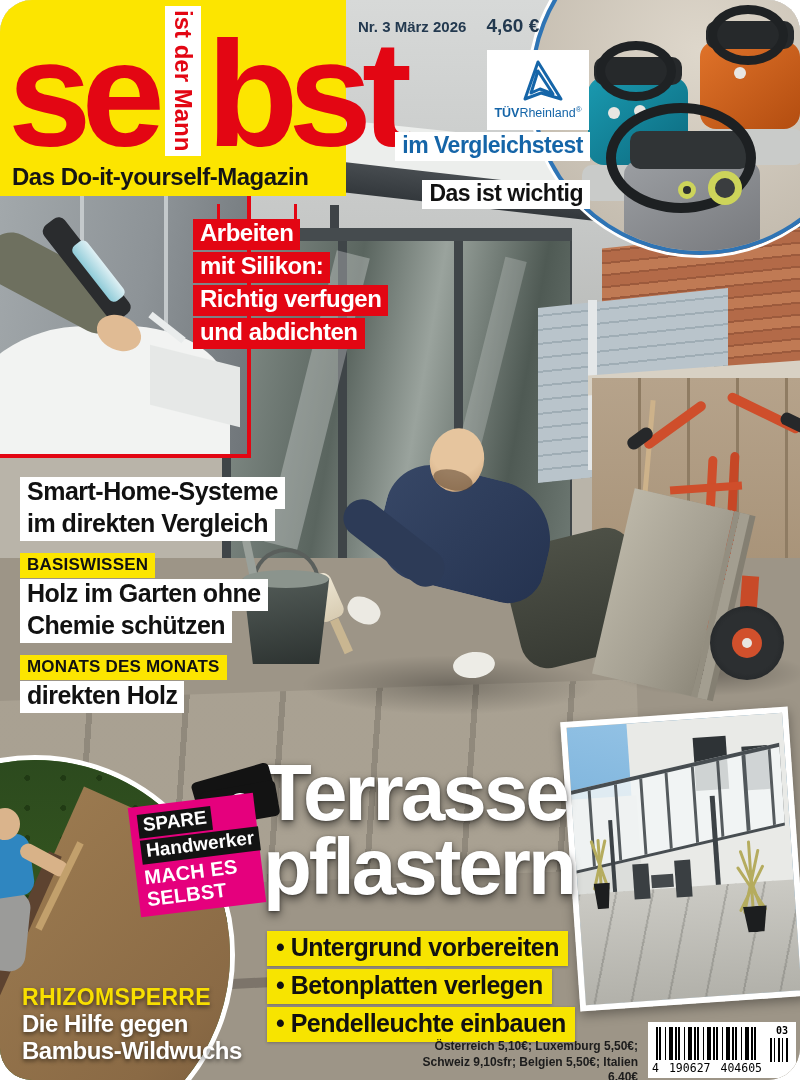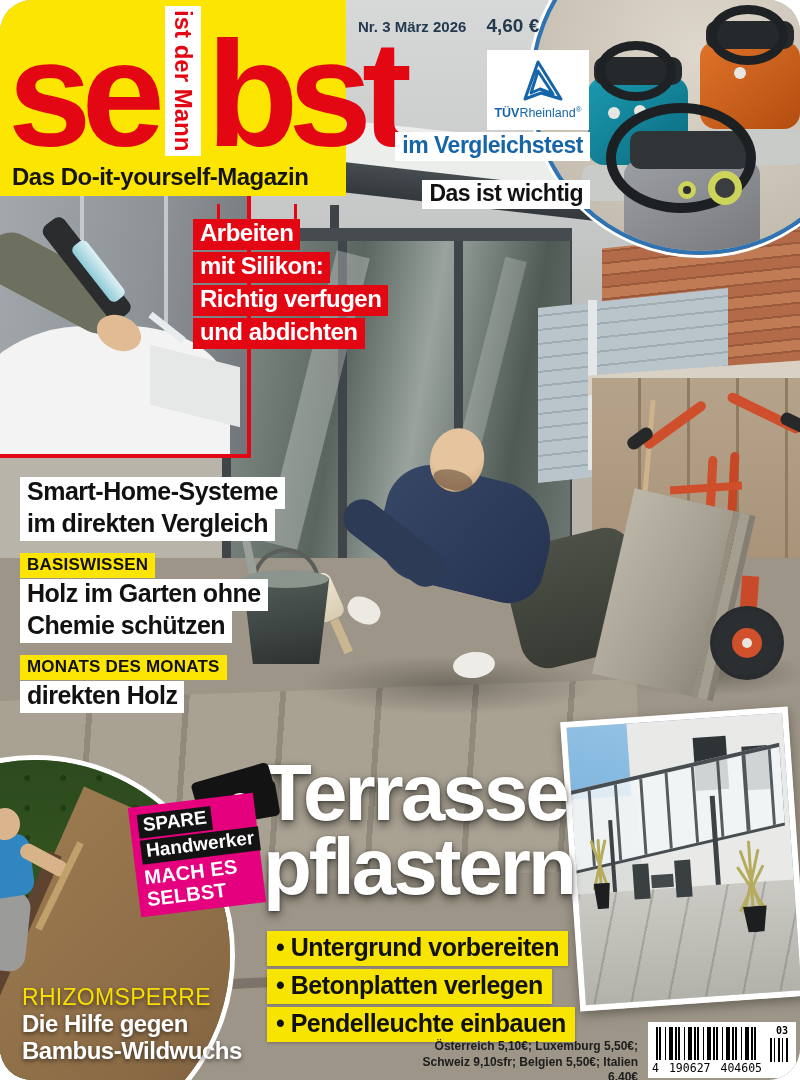--- a/index.html
+++ b/index.html
@@ -202,21 +202,21 @@
   .gardener-shirt { position:absolute; left:130px; top:76px; width:62px; height:62px; border-radius:14px;
     background:#2f86c0; transform:rotate(-8deg); }
   .gardener-arm { position:absolute; left:178px; top:92px; width:52px; height:16px; border-radius:8px;
     background:#d8b288; transform:rotate(28deg); }
   .gardener-pants { position:absolute; left:126px; top:130px; width:62px; height:80px; border-radius:16px;
     background:#9b9b99; transform:rotate(6deg); }
   .shovel { position:absolute; left:216px; top:78px; width:7px; height:96px; background:#c2a06c; transform:rotate(26deg); }
 
   .garden-teaser { position:absolute; left:22px; top:985px; z-index:6; line-height:1.12;
     text-shadow:0 2px 4px rgba(0,0,0,.55); }
-  .gt-tag { display:block; color:#f8df00; font-weight:normal; font-size:23px; letter-spacing:0.3px; }
+  .gt-tag { display:block; color:#f8df00; font-weight:bold; font-size:23px; letter-spacing:0.3px; }
   .gt-line { display:block; color:#ffffff; font-weight:bold; font-size:24px; letter-spacing:-0.5px; }
 
   
   .badge { position:absolute; left:128px; top:770px; width:150px; height:130px; z-index:6; }
   .bill { position:absolute; background:#131313; border-radius:5px; }
   .bill-2 { left:66px; top:2px; width:80px; height:38px; transform:rotate(-16deg); }
   .bill-1 { left:74px; top:16px; width:76px; height:36px; transform:rotate(-10deg);
     display:flex; align-items:center; justify-content:center; }
   .bill-circle { width:22px; height:22px; border-radius:50%; background:#ffffff;
     display:flex; align-items:center; justify-content:center; font-size:14px; font-weight:bold; color:#131313; }

